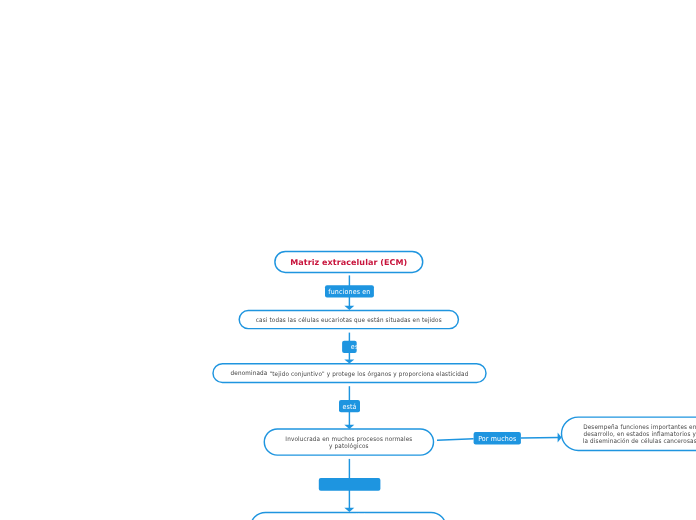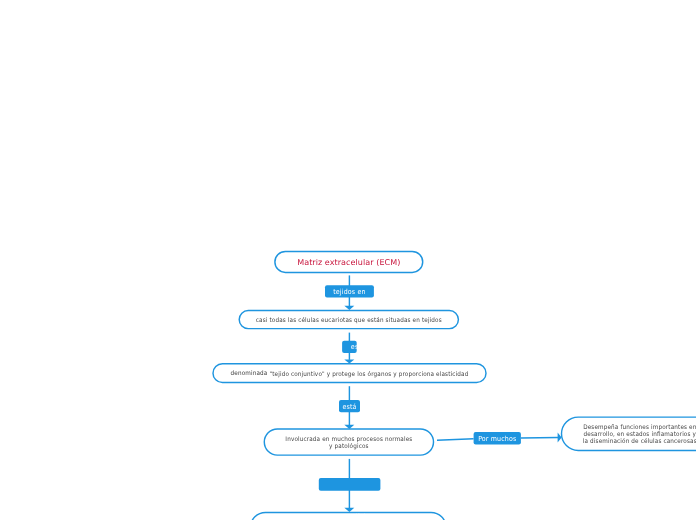--- a/index.html
+++ b/index.html
@@ -3,21 +3,21 @@
 <meta charset="utf-8">
 <style>
   html,body{margin:0;padding:0;background:#ffffff;width:696px;height:520px;overflow:hidden;}
   body{font-family:"DejaVu Sans",sans-serif;-webkit-font-smoothing:antialiased;text-rendering:geometricPrecision;}
   #map{position:absolute;left:0;top:0;width:696px;height:520px;background:#ffffff;}
   svg.layer{position:absolute;left:0;top:0;width:696px;height:520px;}
   .node{position:absolute;box-sizing:border-box;background:transparent;
         display:flex;align-items:center;justify-content:center;text-align:center;color:#444444;
         font-stretch:condensed;font-size:6.3px;line-height:7px;letter-spacing:0.15px;}
   .node > span{position:relative;top:1.2px;}
-  .node.root{color:#c8143c;font-weight:normal;font-stretch:normal;font-size:8.05px;letter-spacing:0.05px;line-height:10px;}
+  .node.root{color:#c8143c;font-weight:bold;font-stretch:normal;font-size:8.05px;letter-spacing:0.05px;line-height:10px;}
   .node.root > span{top:1.5px;}
   .lbl{position:absolute;box-sizing:border-box;color:#fff;
        display:flex;align-items:center;justify-content:center;white-space:nowrap;
        font-stretch:condensed;font-size:7px;letter-spacing:0.15px;}
   .lbl > span{position:relative;top:0.8px;}
   b.bd{font-weight:normal;color:#3a3a3a;position:relative;top:-0.9px;}
 </style>
 </head>
 <body>
 
@@ -71,21 +71,21 @@
     <span><span>Involucrada en muchos procesos normales</span><br><span>y patológicos</span></span>
   </div>
 
   <div class="node" style="left:561.5px;top:417.1px;width:156.6px;height:33.4px;">
     <span><span>Desempeña funciones importantes en</span><br><span>desarrollo, en estados inflamatorios y</span><br><span>la diseminación de células cancerosas</span></span>
   </div>
 
   <div class="node" style="left:250.5px;top:512.4px;width:195.5px;height:30px;"></div>
 
   <div class="lbl" style="left:325px;top:285.2px;width:48.8px;height:12px;">
-    <span>tejidos en</span>
+    <span>funciones en</span>
   </div>
 
   <div class="lbl" style="left:342.1px;top:340.7px;width:25px;height:12px;">
     <span>es</span>
   </div>
 
   <div class="lbl" style="left:339px;top:400.1px;width:21px;height:12.2px;text-align:center;">
     <span>está</span>
   </div>
 

